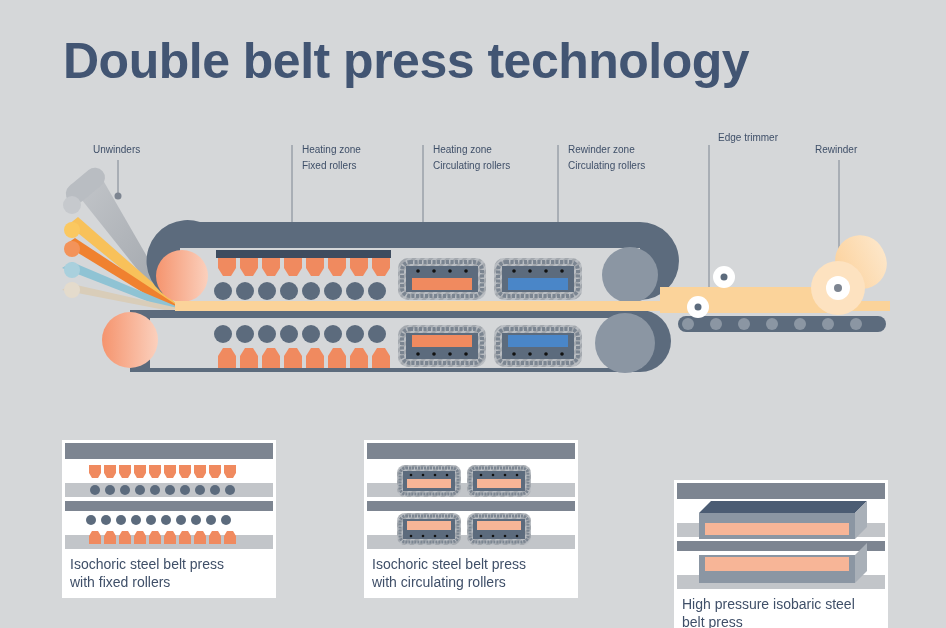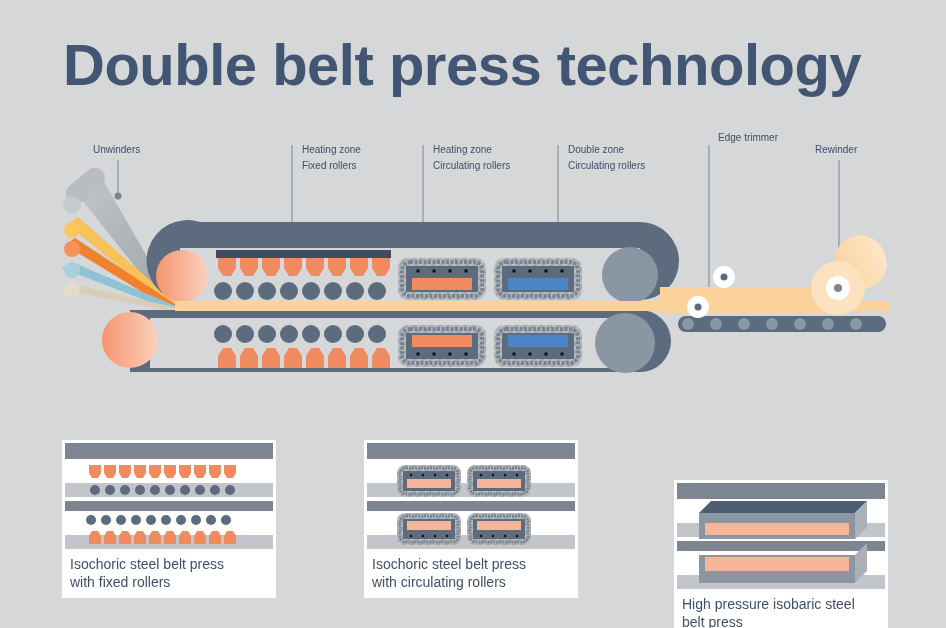--- a/index.html
+++ b/index.html
@@ -4,21 +4,21 @@
 <style>
   html, body { margin: 0; padding: 0; }
   body {
     width: 946px; height: 628px; overflow: hidden;
     background: #d5d7d9;
     font-family: "Liberation Sans", "DejaVu Sans", sans-serif;
     position: relative;
   }
   .title {
     position: absolute; left: 63px; top: 36px;
-    font-size: 58px; font-weight: bold; color: #425573;
+    font-size: 50px; font-weight: bold; color: #425573;
     letter-spacing: -0.5px; margin: 0; line-height: 1;
   }
   .label {
     position: absolute; font-size: 10px; color: #3f4f68; line-height: 16px;
     white-space: pre-line; font-weight: 500;
   }
   svg.main { position: absolute; left: 0; top: 0; }
   .card {
     position: absolute; top: 440px; width: 214px; height: 158px;
     background: #ffffff;
@@ -32,21 +32,21 @@
 </head>
 <body>
 
 <h1 class="title">Double belt press technology</h1>
 
 <div class="label" style="left:93px; top:142px;">Unwinders</div>
 <div class="label" style="left:302px; top:142px;">Heating zone
 Fixed rollers</div>
 <div class="label" style="left:433px; top:142px;">Heating zone
 Circulating rollers</div>
-<div class="label" style="left:568px; top:142px;">Double zone
+<div class="label" style="left:568px; top:142px;">Rewinder zone
 Circulating rollers</div>
 <div class="label" style="left:718px; top:130px;">Edge trimmer</div>
 <div class="label" style="left:815px; top:142px;text-align:right;">Rewinder</div>
 
 <svg class="main" width="946" height="430">
   <defs>
     <linearGradient id="gGrey" x1="0" y1="0" x2="1" y2="1">
       <stop offset="0" stop-color="#c4c7cb"></stop>
         <stop offset="1" stop-color="#9ea3a9"></stop>
     </linearGradient>

